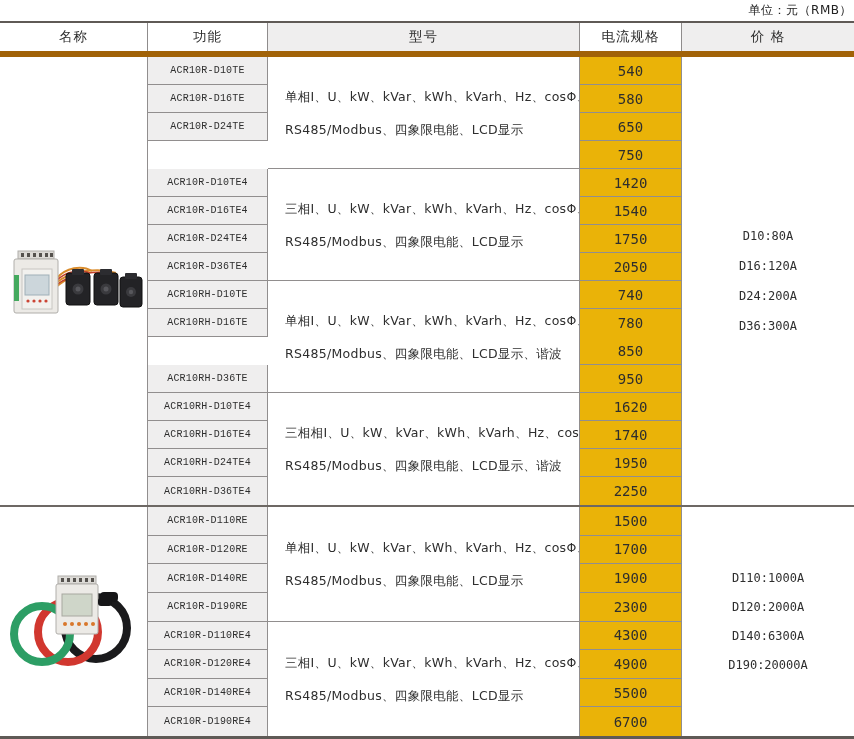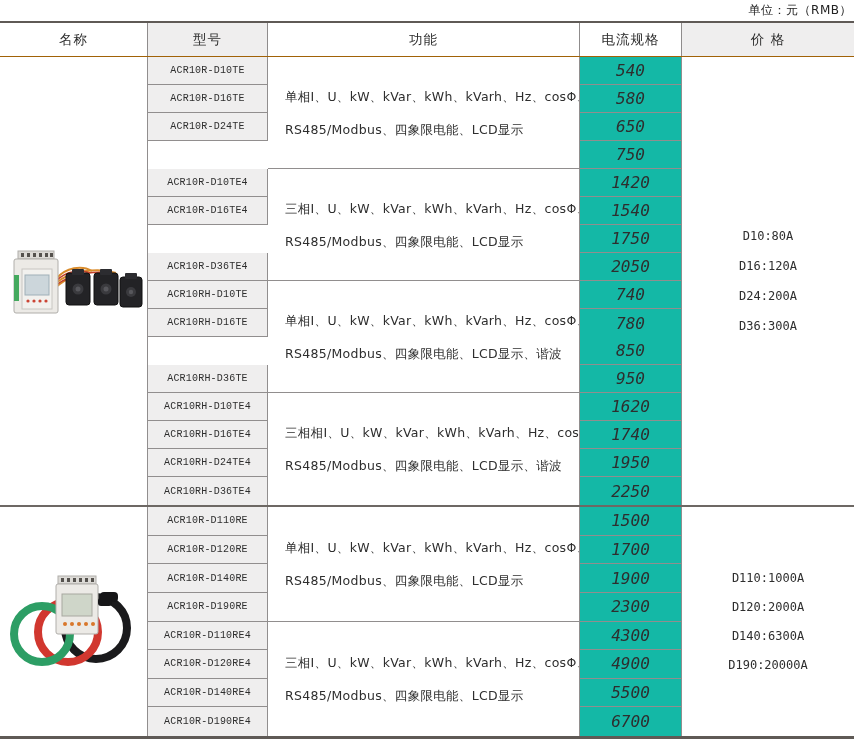--- a/index.html
+++ b/index.html
@@ -23,21 +23,21 @@
     width: 854px;
     border-top: 2px solid #5f5a56;
     border-bottom: 3px solid #5f5a56;
   }
 
   
   .thead {
     display: grid;
     grid-template-columns: 148px 120px 312px 102px 172px;
     height: 34px;
-    border-bottom: 1px solid #a16207;
+    border-bottom: 6px solid #a16207;
   }
   .th {
     display: flex; align-items: center; justify-content: center;
     font-size: 13.5px; letter-spacing: 1px;
     border-right: 1px solid #8f8c8c;
     background: #ffffff;
   }
   .th.gray { background: #efeeee; }
   .th:last-child { border-right: none; }
 
@@ -55,22 +55,22 @@
     overflow: hidden;
   }
   .name-cell  { grid-column: 1; grid-row: 1 / -1; background: #fff; }
   .model      { grid-column: 2; background: #efeeee; border-bottom: 1px solid #918e8e;
                 font-family: Liberation Mono, monospace;
                 font-size: 10px; letter-spacing: 0.2px; }
   .func       { grid-column: 3; background: #fff; border-bottom: 1px solid #918e8e;
                 flex-direction: column; align-items: flex-start; justify-content: center;
                 gap: 16px; padding-left: 17px; }
   .func-line  { font-size: 12.5px; line-height: 17px; letter-spacing: 0.3px; white-space: nowrap; }
-  .price      { grid-column: 4; background: #14b8a6; border-bottom: 1px solid #918e8e;
-                font-family: "DejaVu Sans Mono", "Liberation Mono", monospace; font-size: 16px; font-style: italic; }
+  .price      { grid-column: 4; background: #eab308; border-bottom: 1px solid #918e8e;
+                font-family: "DejaVu Sans Mono", "Liberation Mono", monospace; font-size: 14px; }
   .spec-cell  { grid-column: 5; grid-row: 1 / -1; background: #fff;
                 flex-direction: column; border-right: none; }
   .spec-line  { font-family: "DejaVu Sans Mono", "Liberation Mono", monospace;
                 font-size: 12px; line-height: 30px; }
   .sec-b .spec-line { line-height: 29px; }
 
   .rb { border-bottom: none !important; }  
   .nb { border-bottom: none !important; }  
 
   .product-svg { display: block; }
@@ -79,22 +79,22 @@
 <body>
 
 <div class="page">
 
   <div class="unit-strip">单位：元（RMB）</div>
 
   <div class="price-table">
 
     <div class="thead">
       <div class="th">名称</div>
+      <div class="th">功能</div>
       <div class="th gray">型号</div>
-      <div class="th">功能</div>
       <div class="th">电流规格</div>
       <div class="th gray">价 格</div>
     </div>
 
     <div class="sec sec-a">
 
       <div class="cell name-cell">
         <svg class="product-svg" width="140" height="100" viewBox="0 0 140 100">
 
           <g fill="none" stroke="#d98b2b" stroke-width="2">
@@ -151,20 +151,21 @@
         <div class="func-line">单相I、U、kW、kVar、kWh、kVarh、Hz、cosΦ、</div>
         <div class="func-line">RS485/Modbus、四象限电能、LCD显示</div>
       </div>
       <div class="cell price" style="grid-row:1">540</div>
       <div class="cell price" style="grid-row:2">580</div>
       <div class="cell price" style="grid-row:3">650</div>
       <div class="cell price" style="grid-row:4">750</div>
 
       <div class="cell model" style="grid-row:5">ACR10R-D10TE4</div>
       <div class="cell model" style="grid-row:6">ACR10R-D16TE4</div>
+      <div class="cell model" style="grid-row:7">ACR10R-D24TE4</div>
       <div class="cell model" style="grid-row:8">ACR10R-D36TE4</div>
       <div class="cell func" style="grid-row:5 / span 4">
         <div class="func-line">三相I、U、kW、kVar、kWh、kVarh、Hz、cosΦ、</div>
         <div class="func-line">RS485/Modbus、四象限电能、LCD显示</div>
       </div>
       <div class="cell price" style="grid-row:5">1420</div>
       <div class="cell price" style="grid-row:6">1540</div>
       <div class="cell price" style="grid-row:7">1750</div>
       <div class="cell price" style="grid-row:8">2050</div>
 

